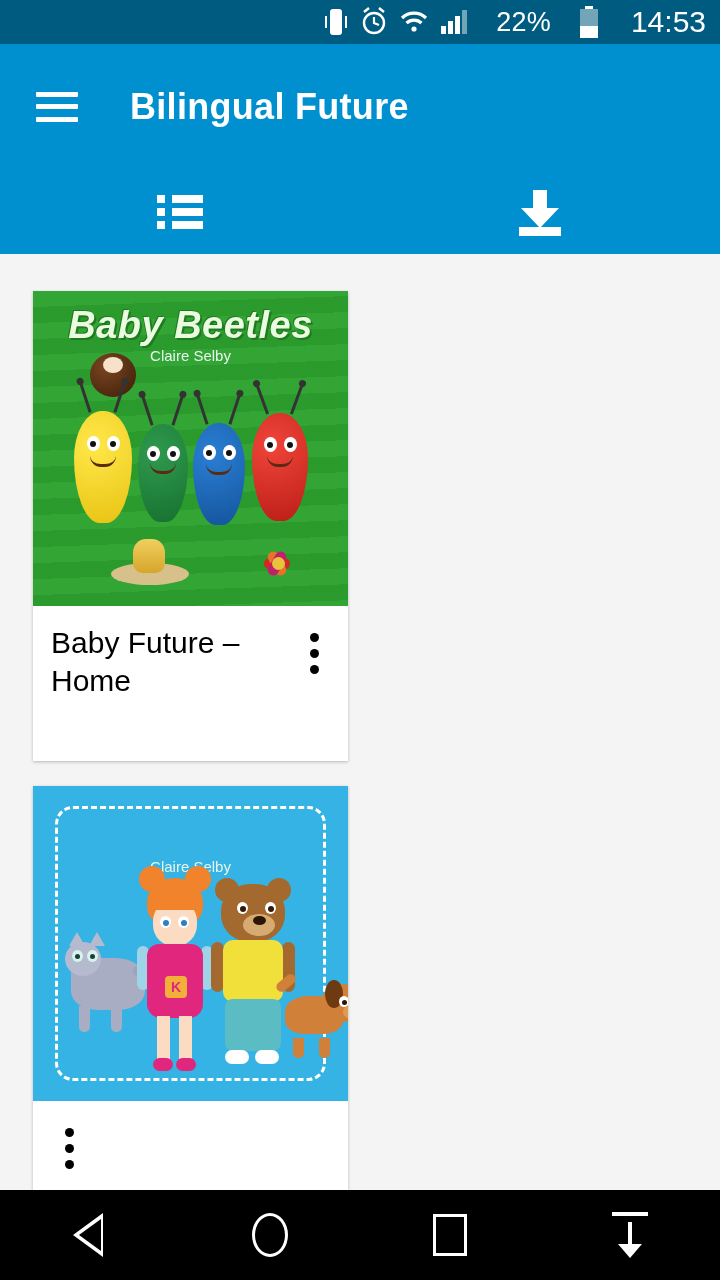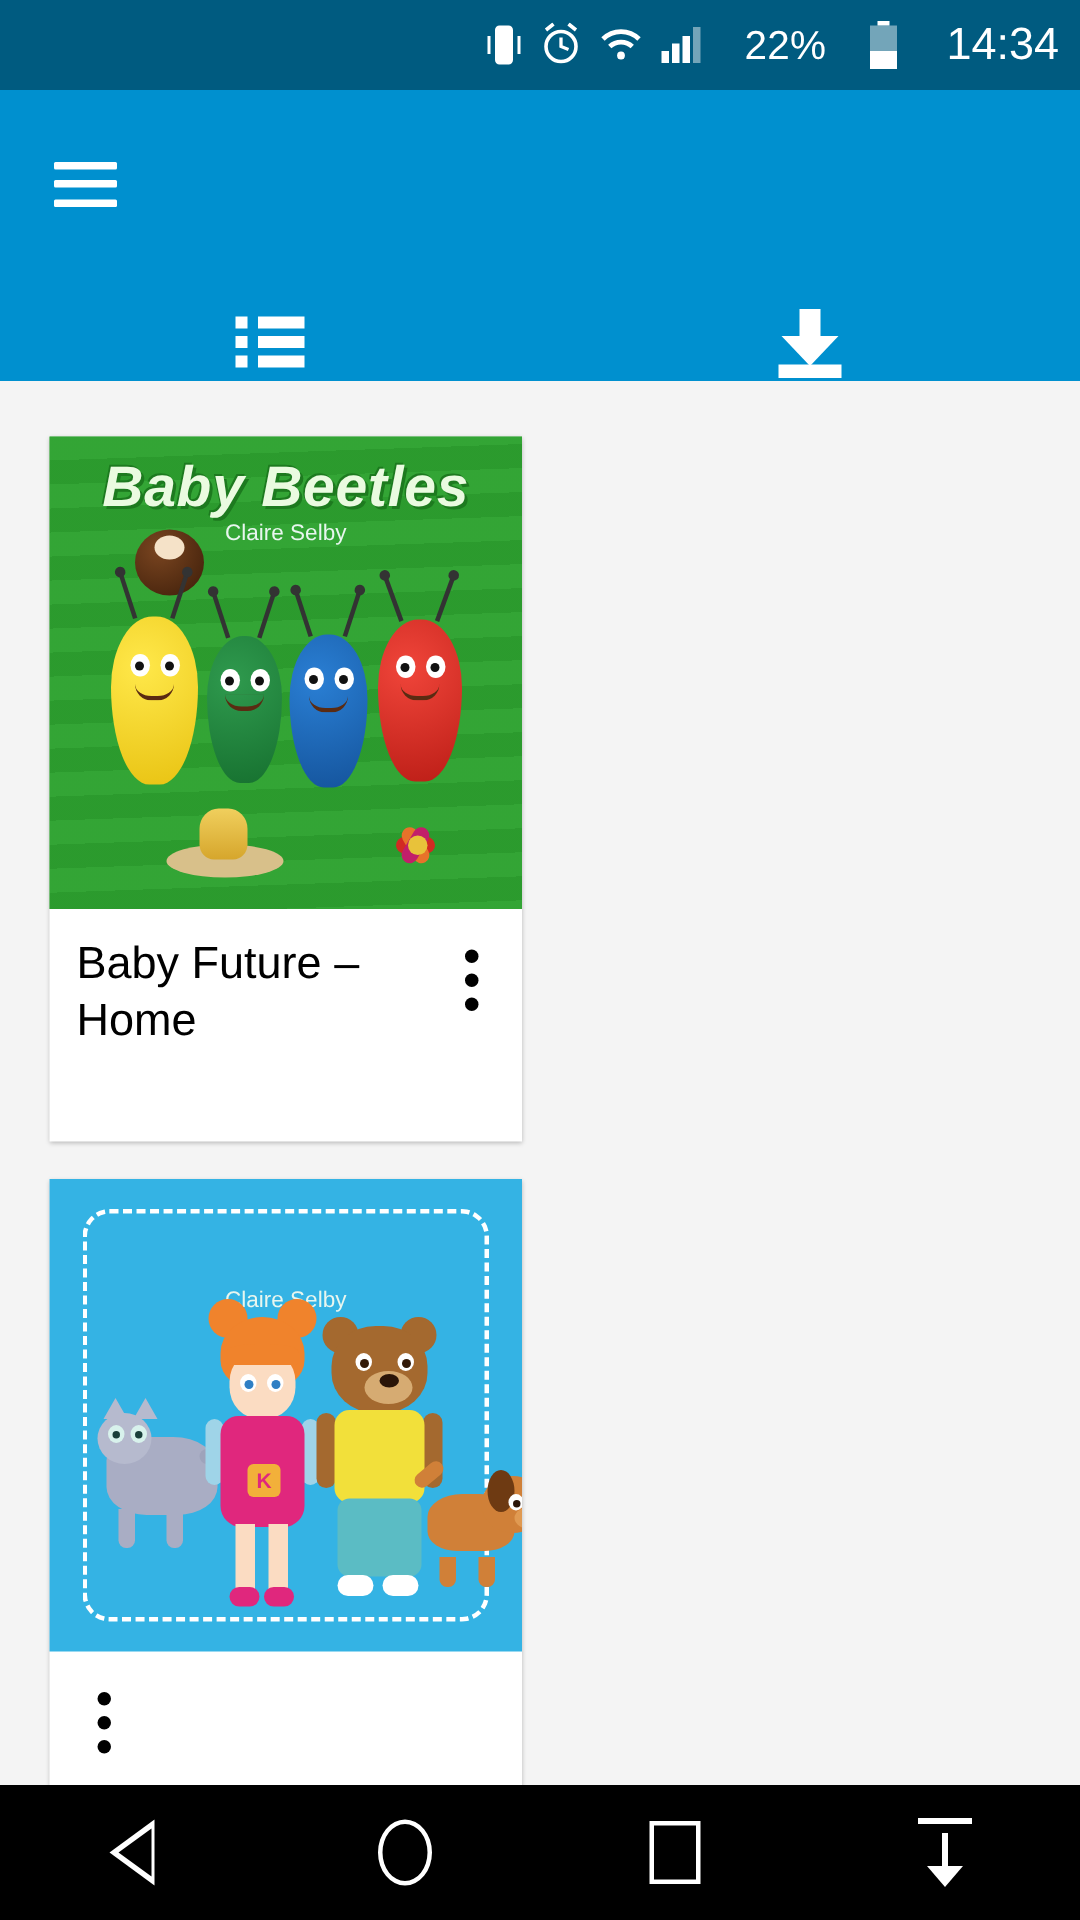--- a/index.html
+++ b/index.html
@@ -6,21 +6,21 @@
   html, body {
     width:720px; height:1280px;
     font-family:"Liberation Sans", sans-serif;
     background:#f4f4f4;
     overflow:hidden;
   }
   .screen { position:relative; width:720px; height:1280px; overflow:hidden; }
 
   
   .statusbar {
-    height:60px; background:#005b80;
+    height:44px; background:#005b80;
     display:flex; align-items:center; justify-content:flex-end;
     padding-right:14px; gap:28px;
   }
   .sb-icons { display:flex; align-items:center; gap:11px; }
   .sb-text { color:#fff; font-size:27px; letter-spacing:.2px; }
   .sb-time { color:#fff; font-size:30px; margin-left:4px; }
 
   
   .appbar { background:#0090cf; height:210px; position:relative; }
   .appbar-top { height:125px; display:flex; align-items:center; padding-left:36px; }
@@ -212,30 +212,31 @@
         <rect x="15" y="7" width="5" height="18" fill="#fff"></rect>
         <rect x="22" y="1" width="5" height="24" fill="#ffffff" opacity="0.45"></rect>
       </svg>
     </div>
     <span class="sb-text">22%</span>
     <svg width="20" height="32" viewBox="0 0 20 32">
       <rect x="6" y="0" width="8" height="3" fill="#fff"></rect>
       <rect x="1" y="3" width="18" height="29" fill="#ffffff" opacity="0.45"></rect>
       <rect x="1" y="20" width="18" height="12" fill="#fff"></rect>
     </svg>
-    <span class="sb-time">14:34</span>
+    <span class="sb-time">14:53</span>
   </div>
 
   <div class="appbar">
     <div class="appbar-top">
       <div class="hamburger">
         <span></span>
         <span></span>
         <span></span>
       </div>
+      <div class="app-title">Bilingual Future</div>
     </div>
 
     <div class="tabs">
       <div class="tab">
         <div class="icon-list">
           <div class="row">
               <i class="dot"></i>
               <i class="bar"></i>
             </div>
           <div class="row">

